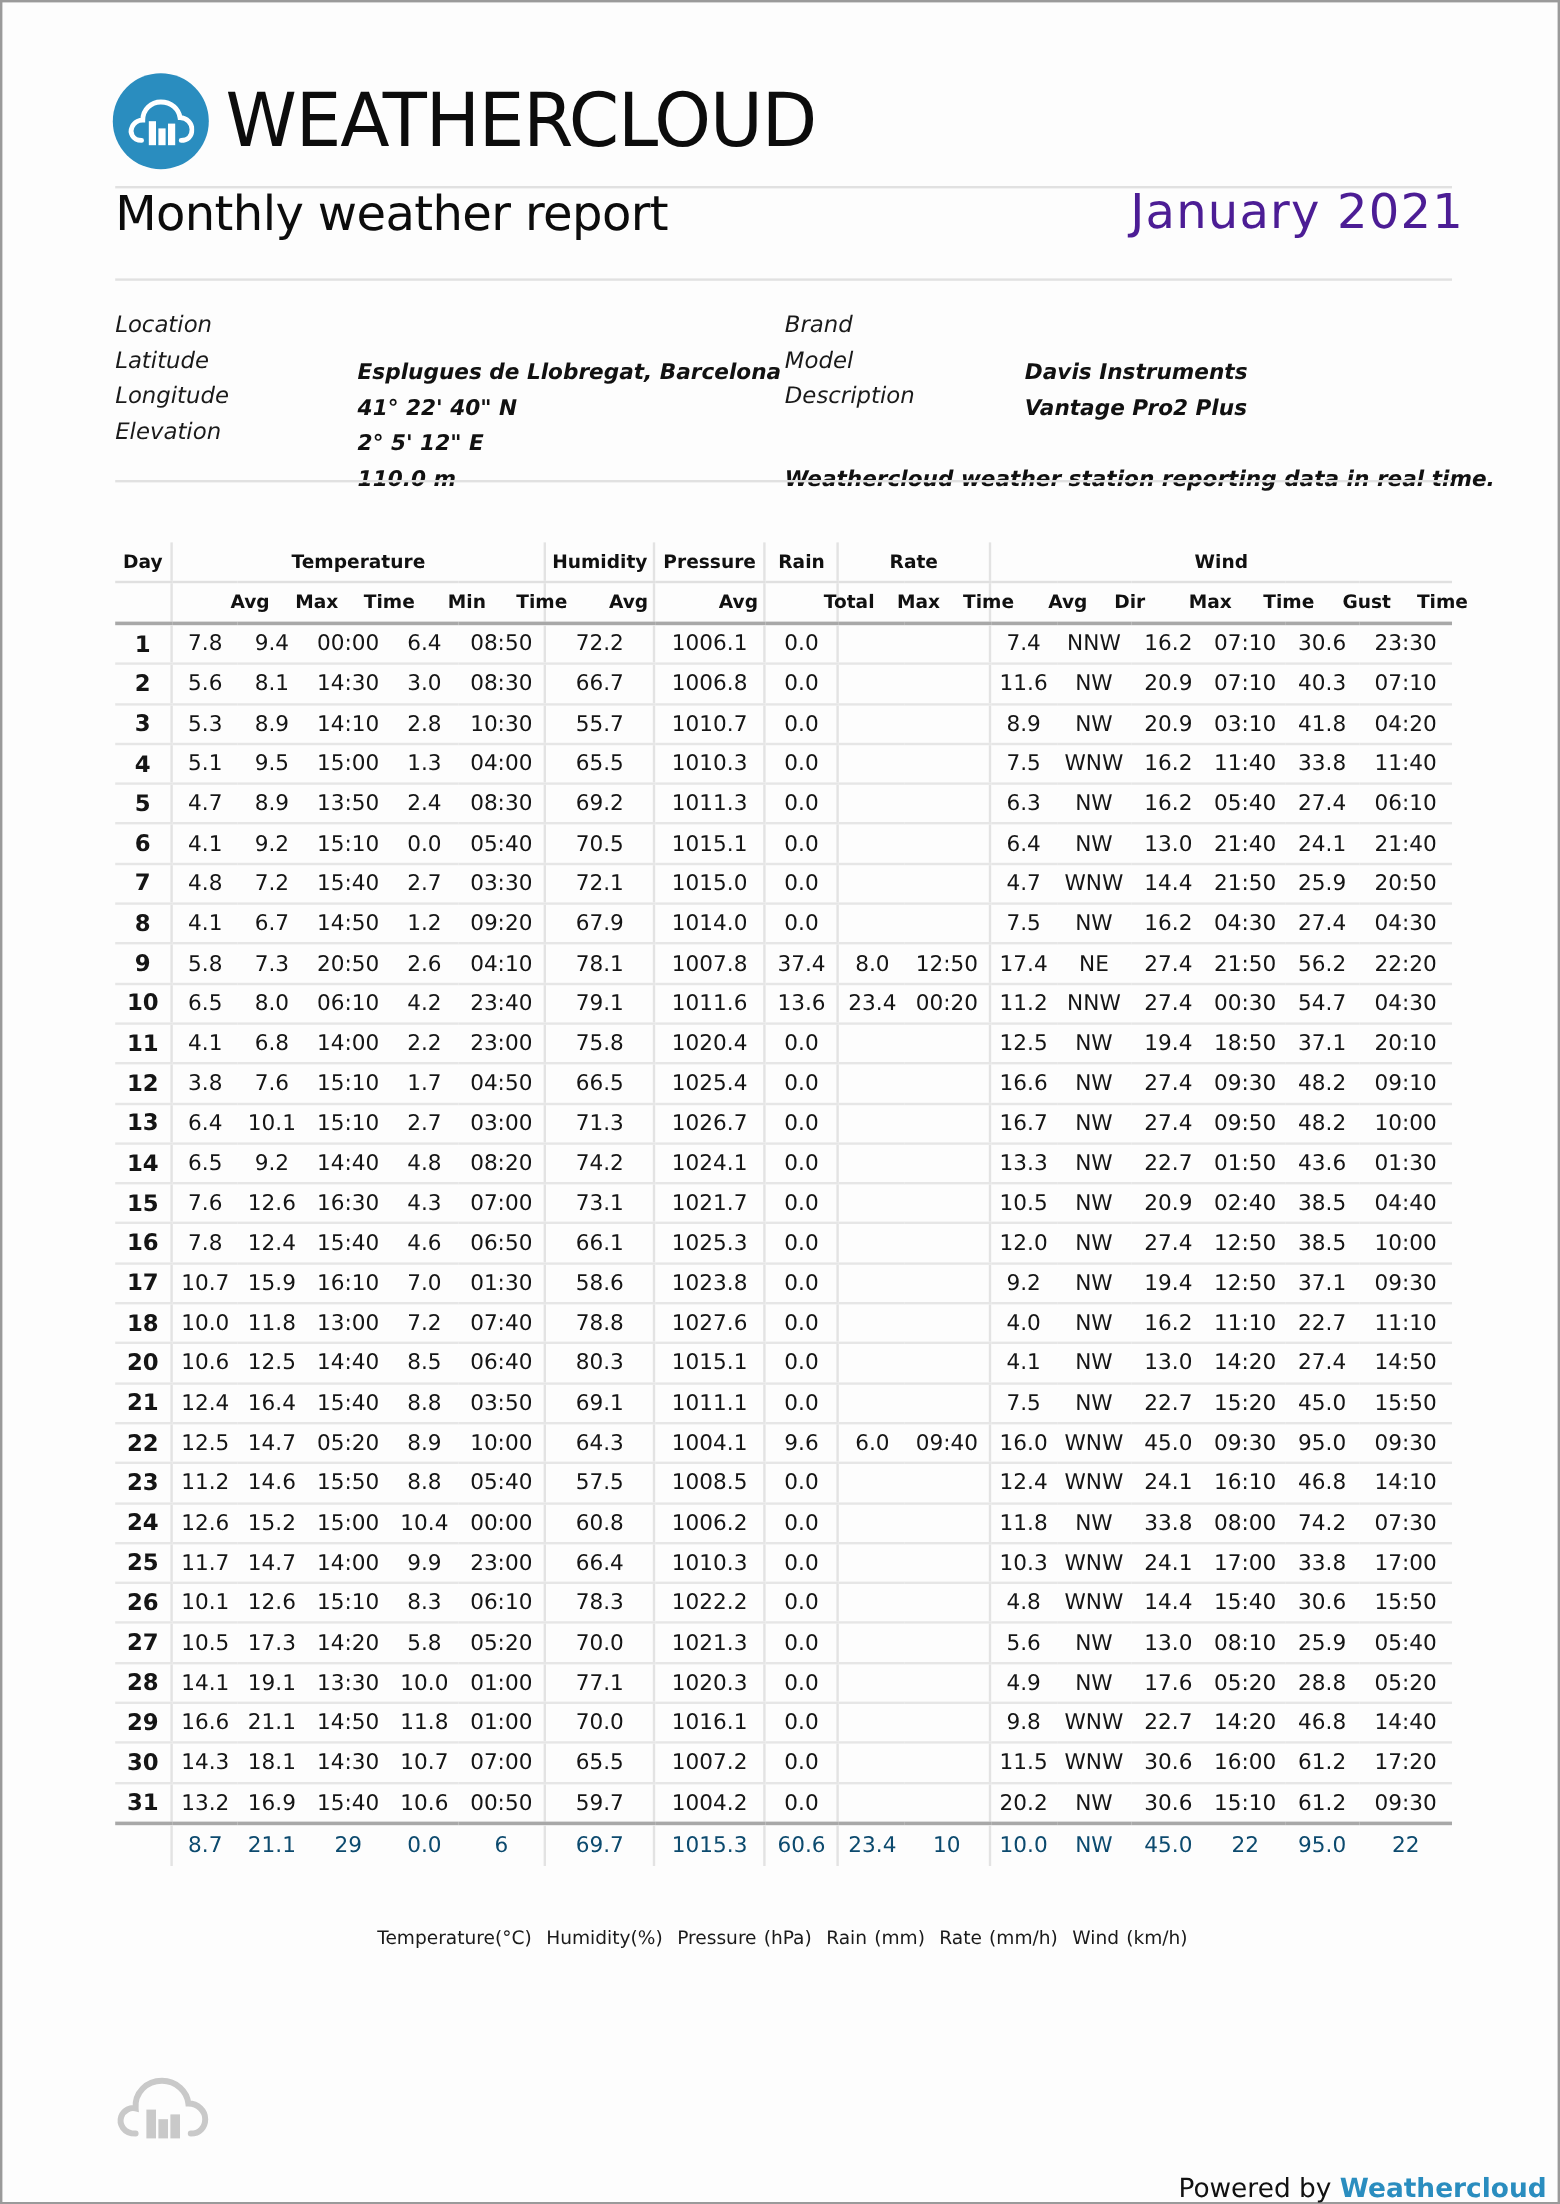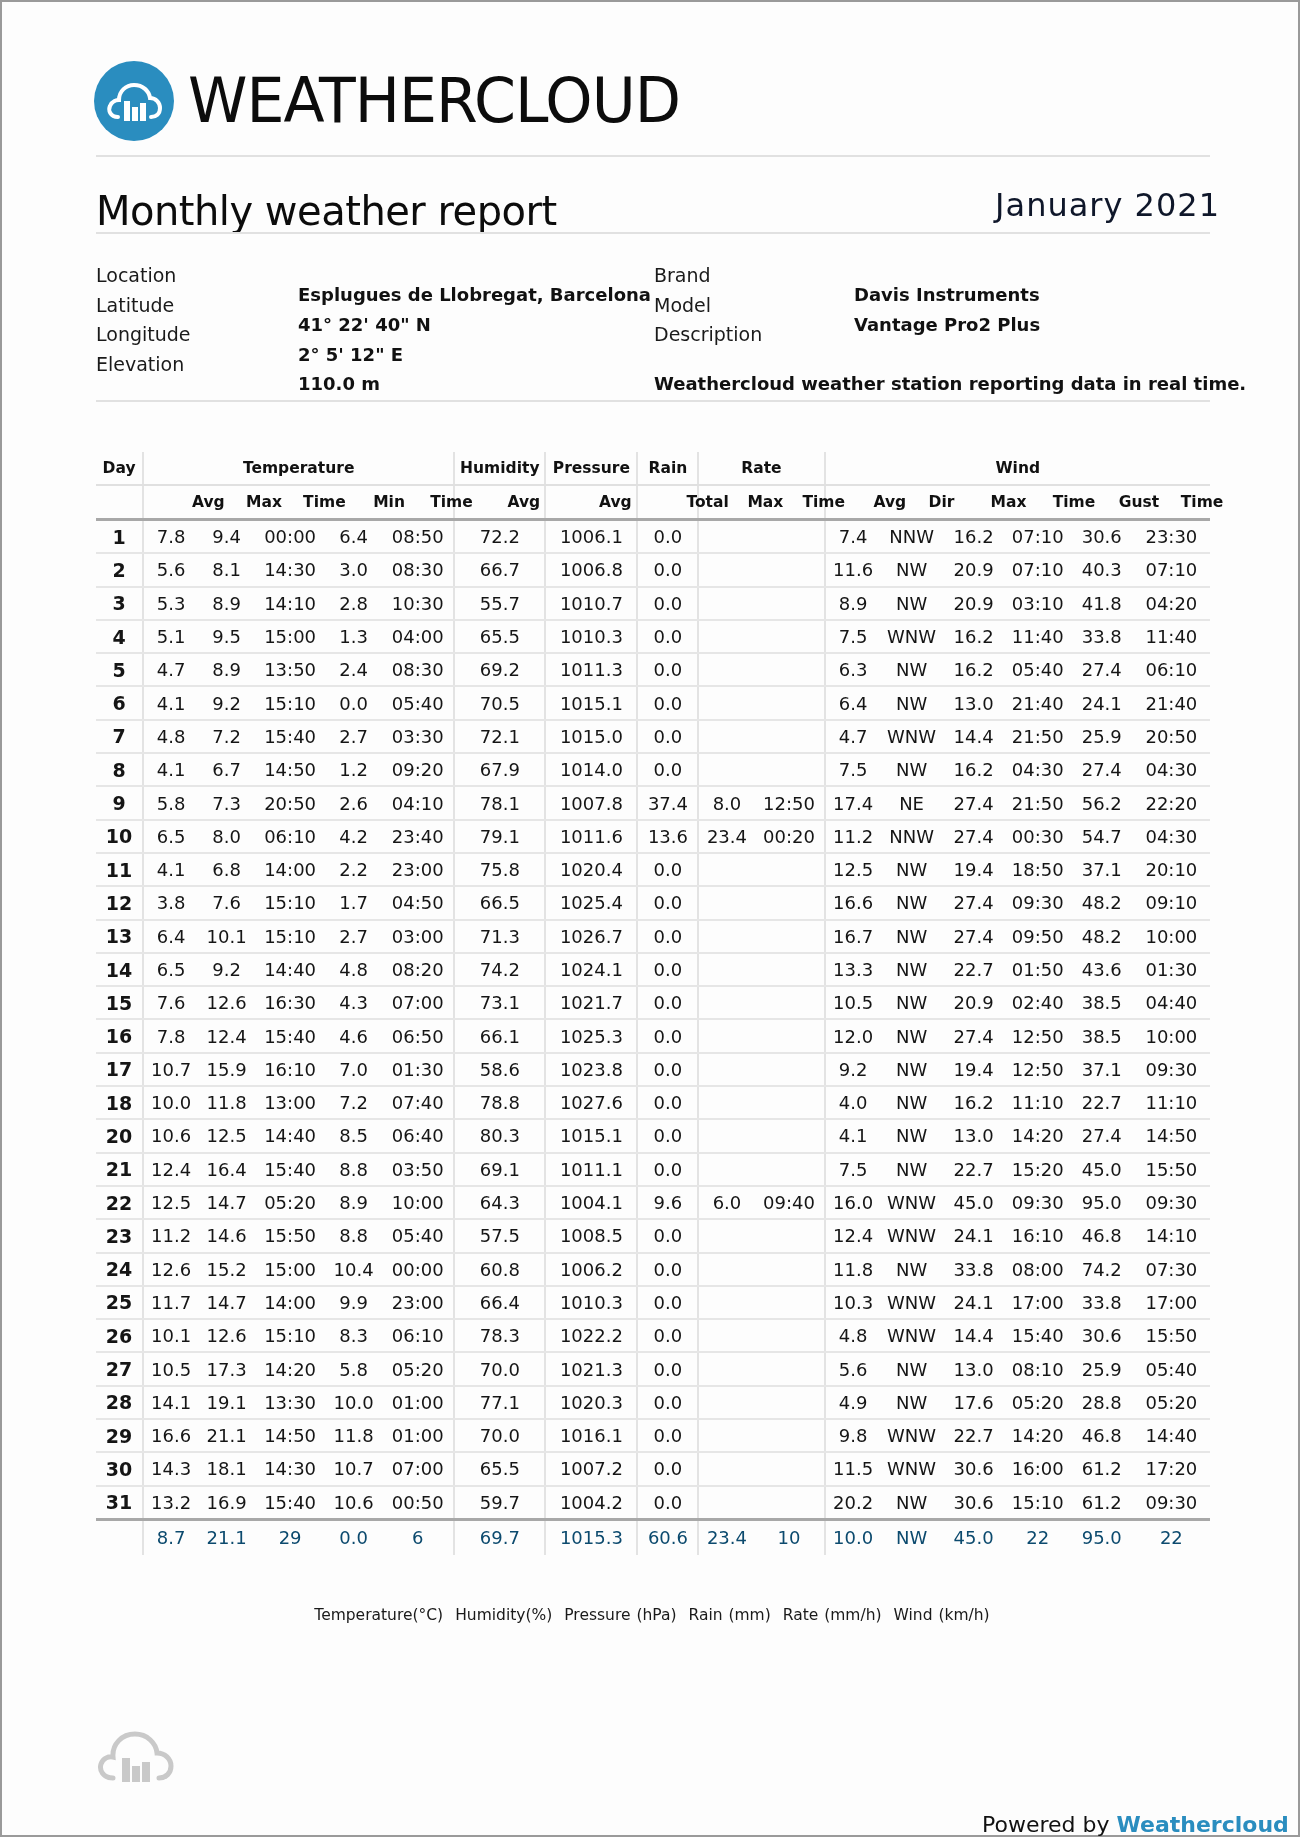--- a/index.html
+++ b/index.html
@@ -15,25 +15,25 @@
   .brand { position: absolute; left: 92px; top: 58px; height: 82px; display: flex; align-items: center; }
   .logo-circle {
     width: 80px; height: 80px; border-radius: 50%; background: #2a8dbf;
     display: flex; align-items: center; justify-content: center;
   }
   .brand-name {
     margin-left: 14px; font-size: 62px; font-weight: normal; letter-spacing: -1px;
     color: #0c0c0c; line-height: 1; transform: scaleX(0.97); transform-origin: left center;
   }
   .hr { position: absolute; left: 94px; width: 1114px; height: 2px; background: #e1e1e1; }
-  .title-row { position: absolute; left: 94px; top: 184px; width: 1124px; height: 62px; }
+  .title-row { position: absolute; left: 94px; top: 152px; width: 1124px; height: 62px; }
   .report-title { position: absolute; left: 0; top: 2px; font-size: 40px; color: #0c0c0c; letter-spacing: -0.5px; }
-  .report-date { position: absolute; right: 0; top: 0; font-size: 32px; color: #0f172a; letter-spacing: 1px; }
+  .report-date { position: absolute; right: 0; top: 0; font-size: 40px; color: #4c1d95; letter-spacing: 1px; }
   .info { position: absolute; top: 258px; font-size: 19px; }
-  .info .row { height: 29.7px; display: flex; align-items: center; white-space: nowrap; }
+  .info .row { height: 29.7px; display: flex; white-space: nowrap; font-style: italic; }
   .info .lbl { color: #1a1a1a; }
   .info .val { font-weight: bold; color: #111; font-size: 18px; margin-top: 40px; }
   .info-left { left: 94px; }
   .info-left .lbl { width: 202px; }
   .info-right { left: 652px; }
   .info-right .lbl { width: 200px; }
   table.wx {
     position: absolute; left: 94px; top: 450px; width: 1114px;
     border-collapse: collapse; table-layout: fixed; font-size: 18px;
   }

